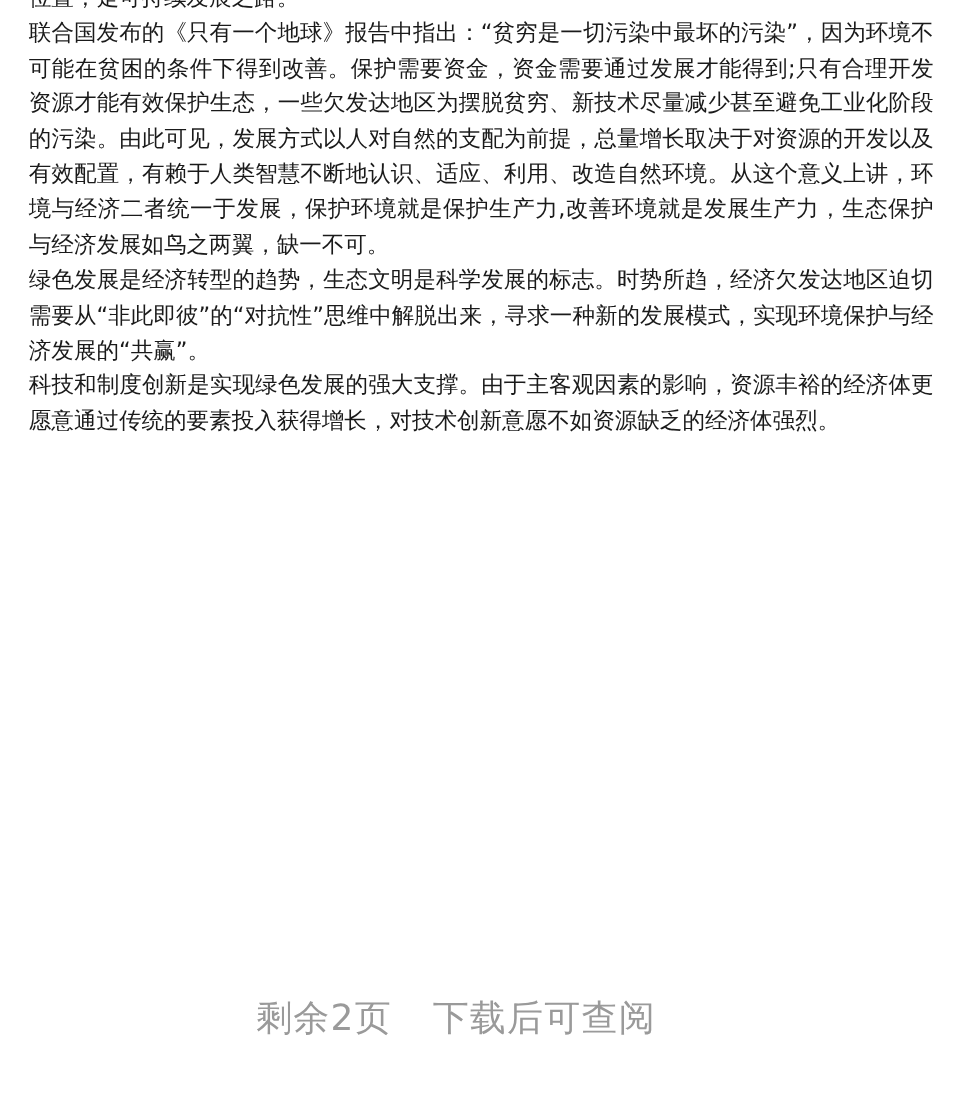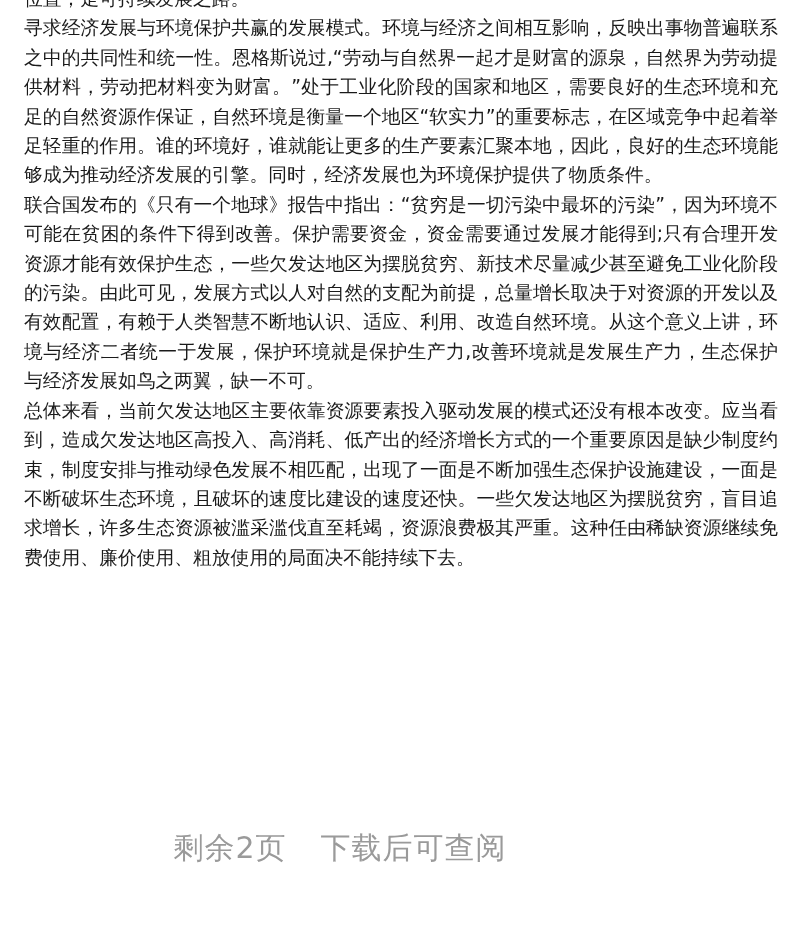--- a/index.html
+++ b/index.html
@@ -2,28 +2,28 @@
 <html><head>
 <meta charset="utf-8">
 <style>
   html, body { margin: 0; padding: 0; background: #ffffff; }
   body { width: 800px; height: 930px; overflow: hidden; position: relative;
          font-family: "DejaVu Sans", "Liberation Sans", sans-serif; }
   .doc { position: absolute; left: 24px; top: -16px; width: 754px; color: #1a1a1a;
          font-size: 18.8px; line-height: 29.4px; }
   .doc p { margin: 0; text-align: justify; text-justify: inter-character; word-break: break-all; }
   .footer { position: absolute; left: 0; top: 828px; width: 680px; text-align: center;
-            color: #9a9a9a; font-size: 30px; letter-spacing: 1px; }
+            color: #9a9a9a; font-size: 30px; letter-spacing: 1px; padding-left: 40px; }
   .footer span + span { margin-left: 34px; }
 </style>
 </head>
 <body>
 
 <div class="doc">
   <p>位置，走可持续发展之路。</p>
-  <p>寻求经济发展与环境保护共赢的发展模式。环境与经济之间相互影响，反映出事物普遍联系之中的共同性和统一性。恩格斯说过,“劳动与自然界一起才是财富的源泉，自然界为劳动提供材料，劳动把材料变为财富。”处于工业化阶段的国家和地区，需要良好的生态环境和充足的自然资源作保证，自然环境是衡量一个地区“软实力”的重要标志，在区域竞争中起着举足轻重的作用。谁的环境好，谁就能让更多的生产要素汇聚本地，因此，良好的生态环境能够成为推动经济发展的引擎。同时，经济发展也为环境保护提供了物质条件。</p>
   <p>联合国发布的《只有一个地球》报告中指出：“贫穷是一切污染中最坏的污染”，因为环境不可能在贫困的条件下得到改善。保护需要资金，资金需要通过发展才能得到;只有合理开发资源才能有效保护生态，一些欠发达地区为摆脱贫穷、新技术尽量减少甚至避免工业化阶段的污染。由此可见，发展方式以人对自然的支配为前提，总量增长取决于对资源的开发以及有效配置，有赖于人类智慧不断地认识、适应、利用、改造自然环境。从这个意义上讲，环境与经济二者统一于发展，保护环境就是保护生产力,改善环境就是发展生产力，生态保护与经济发展如鸟之两翼，缺一不可。</p>
-  <p>总体来看，当前欠发达地区主要依靠资源要素投入驱动发展的模式还没有根本改变。应当看到，造成欠发达地区高投入、高消耗、低产出的经济增长方式的一个重要原因是缺少制度约束，制度安排与推动绿色发展不相匹配，出现了一面是不断加强生态保护设施建设，一面是不断破坏生态环境，且破坏的速度比建设的速度还快。一些欠发达地区为摆脱贫穷，盲目追求增长，许多生态资源被滥采滥伐直至耗竭，资源浪费极其严重。这种任由稀缺资源继续免费使用、廉价使用、粗放使用的局面决不能持续下去。</p>
+  <p>绿色发展是经济转型的趋势，生态文明是科学发展的标志。时势所趋，经济欠发达地区迫切需要从“非此即彼”的“对抗性”思维中解脱出来，寻求一种新的发展模式，实现环境保护与经济发展的“共赢”。</p>
+  <p>科技和制度创新是实现绿色发展的强大支撑。由于主客观因素的影响，资源丰裕的经济体更愿意通过传统的要素投入获得增长，对技术创新意愿不如资源缺乏的经济体强烈。</p>
 </div>
 
 <div class="footer">
   <span>剩余2页</span><span>下载后可查阅</span>
 </div>
 
 </body></html>

